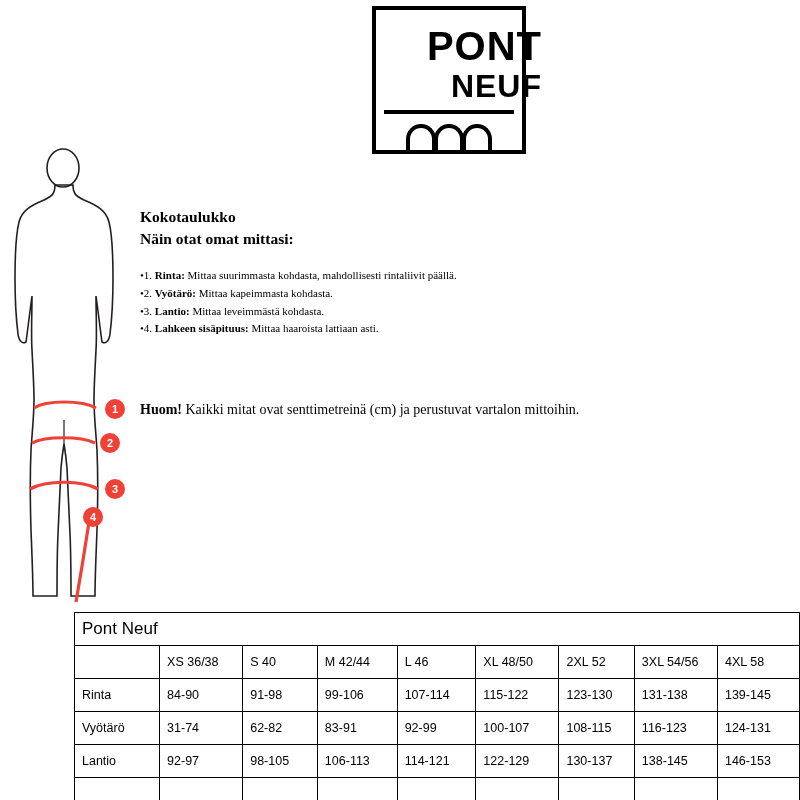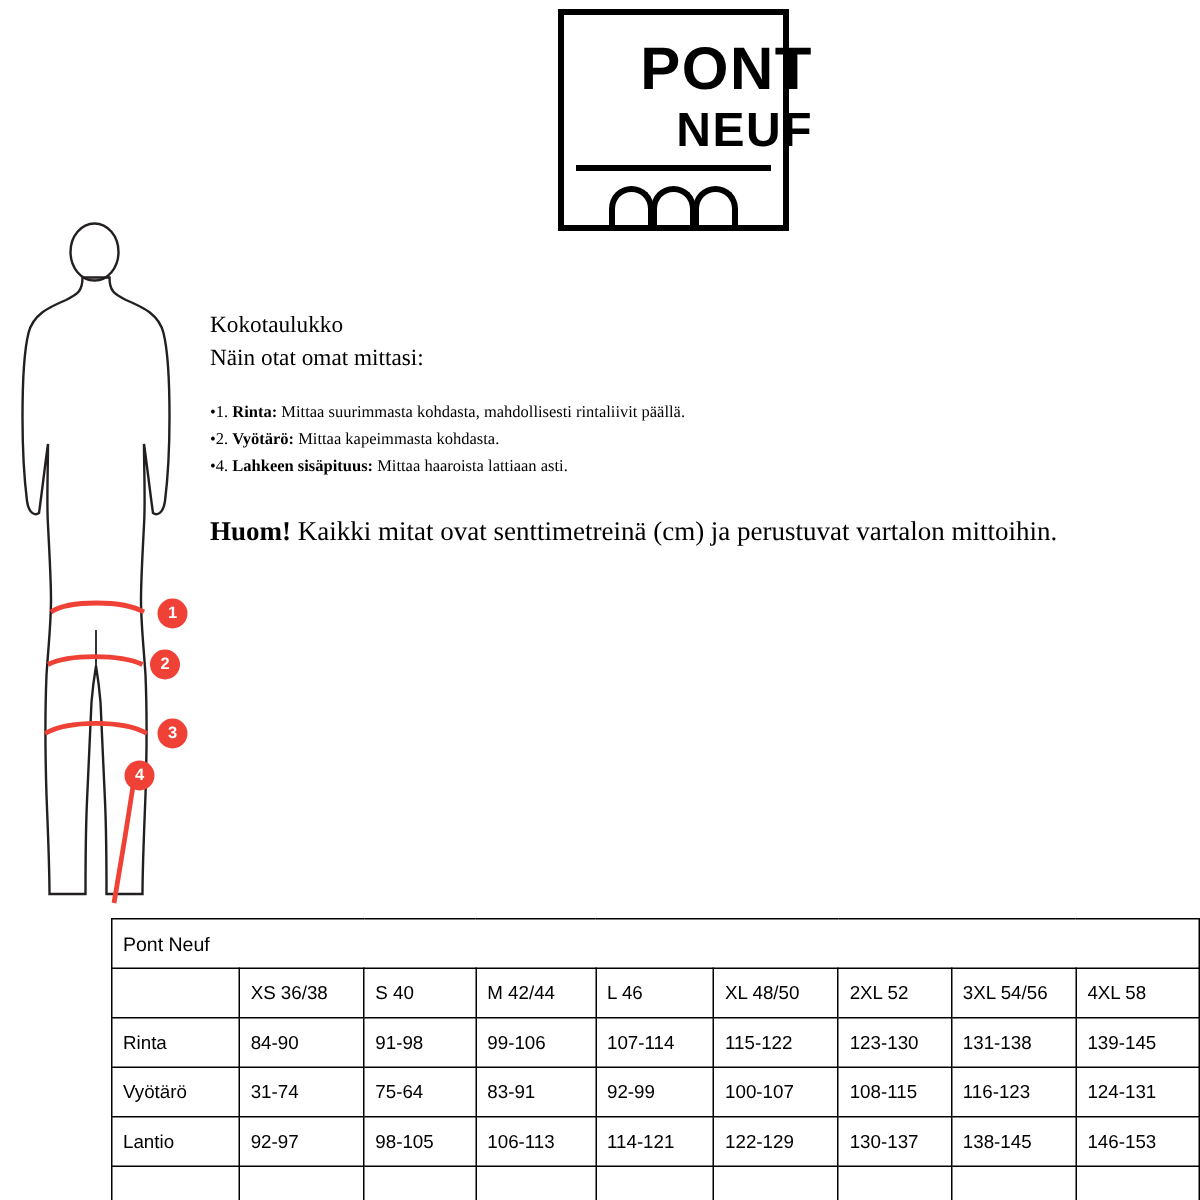--- a/index.html
+++ b/index.html
@@ -115,35 +115,35 @@
 
   
   .content {
     position: absolute;
     left: 140px;
     top: 206px;
     width: 630px;
   }
   .h-title {
     font-family: "Liberation Serif", serif;
-    font-weight: normal;
+    font-weight: bold;
     font-size: 15.5px;
     line-height: 1.45;
   }
   .list {
     margin-top: 16px;
   }
   .list-item {
     font-size: 11px;
     line-height: 1.62;
   }
   .list-item b { font-weight: bold; }
   .note {
-    margin-top: 24px;
-    font-size: 18px;
+    margin-top: 64px;
+    font-size: 14px;
   }
   .note b { font-weight: bold; }
 
   
   .table-wrap {
     position: absolute;
     left: 74px;
     top: 612px;
     width: 726px;
   }
@@ -155,21 +155,21 @@
   }
   table.size-table td, table.size-table th {
     border: 1px solid #000;
     padding: 6px 7px;
     text-align: left;
     vertical-align: middle;
     font-weight: normal;
     height: 20px;
   }
   .brand-row td {
-    font-size: 13px;
+    font-size: 17px;
     border-bottom: 1px solid #000;
   }
   .hdr-row td {
     font-weight: bold;
     height: 30px;
   }
   .rowlabel {
     font-weight: normal;
     width: 76px;
     border-radius: 13px;
@@ -251,20 +251,24 @@
   <div class="list">
     <div class="list-item">
       <span>•1.</span>
       <b>Rinta:</b><span> Mittaa suurimmasta kohdasta, mahdollisesti rintaliivit päällä.</span>
     </div>
     <div class="list-item">
       <span>•2.</span>
       <b>Vyötärö:</b><span> Mittaa kapeimmasta kohdasta.</span>
     </div>
     <div class="list-item">
+      <span>•3.</span>
+      <b>Lantio:</b><span> Mittaa leveimmästä kohdasta.</span>
+    </div>
+    <div class="list-item">
       <span>•4.</span>
       <b>Lahkeen sisäpituus:</b><span> Mittaa haaroista lattiaan asti.</span>
     </div>
   </div>
 
   <div class="note">
     <b>Huom!</b><span> Kaikki mitat ovat senttimetreinä (cm) ja perustuvat vartalon mittoihin.</span>
   </div>
 </div>
 
@@ -294,21 +298,21 @@
         <td>107-114</td>
         <td>115-122</td>
         <td>123-130</td>
         <td>131-138</td>
         <td>139-145</td>
       </tr>
 
       <tr>
         <td class="rowlabel">Vyötärö</td>
         <td>31-74</td>
-        <td>75-64</td>
+        <td>62-82</td>
         <td>83-91</td>
         <td>92-99</td>
         <td>100-107</td>
         <td>108-115</td>
         <td>116-123</td>
         <td>124-131</td>
       </tr>
 
       <tr>
         <td class="rowlabel">Lantio</td>

